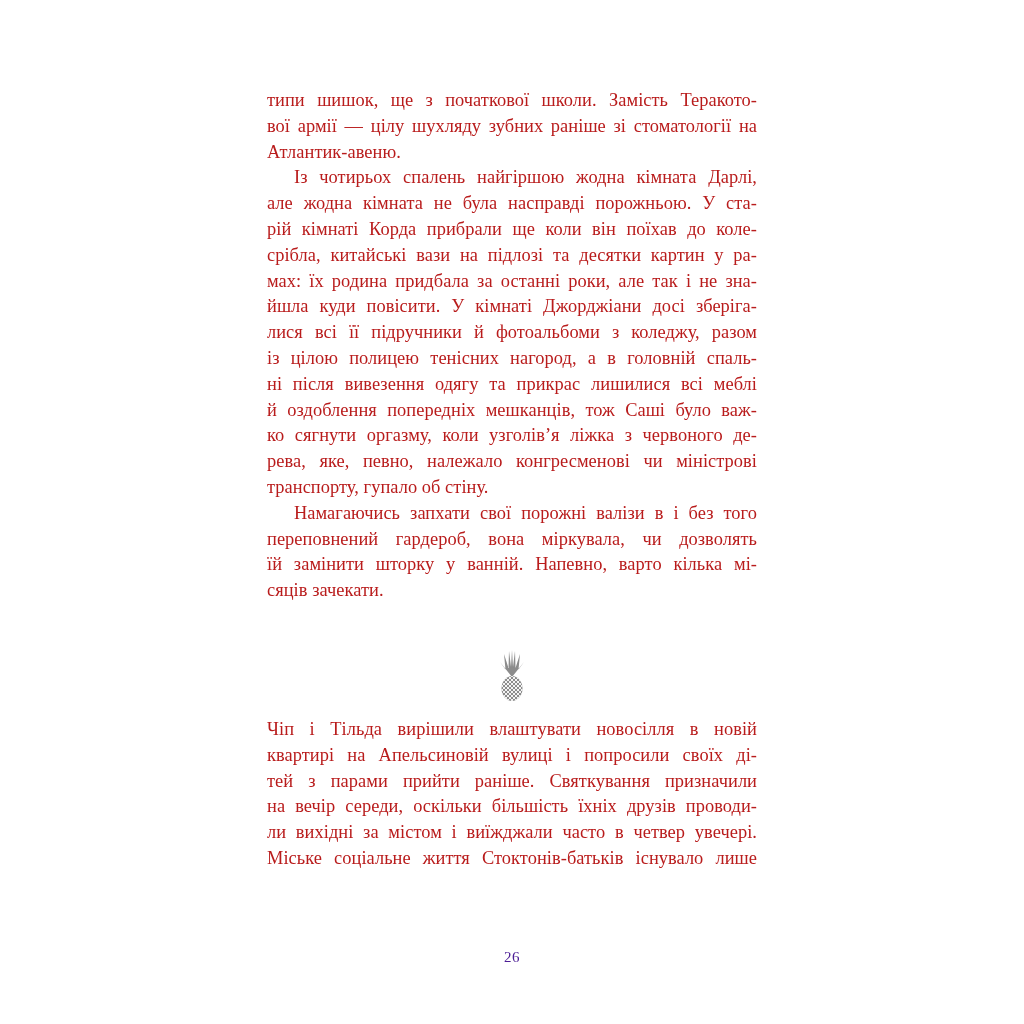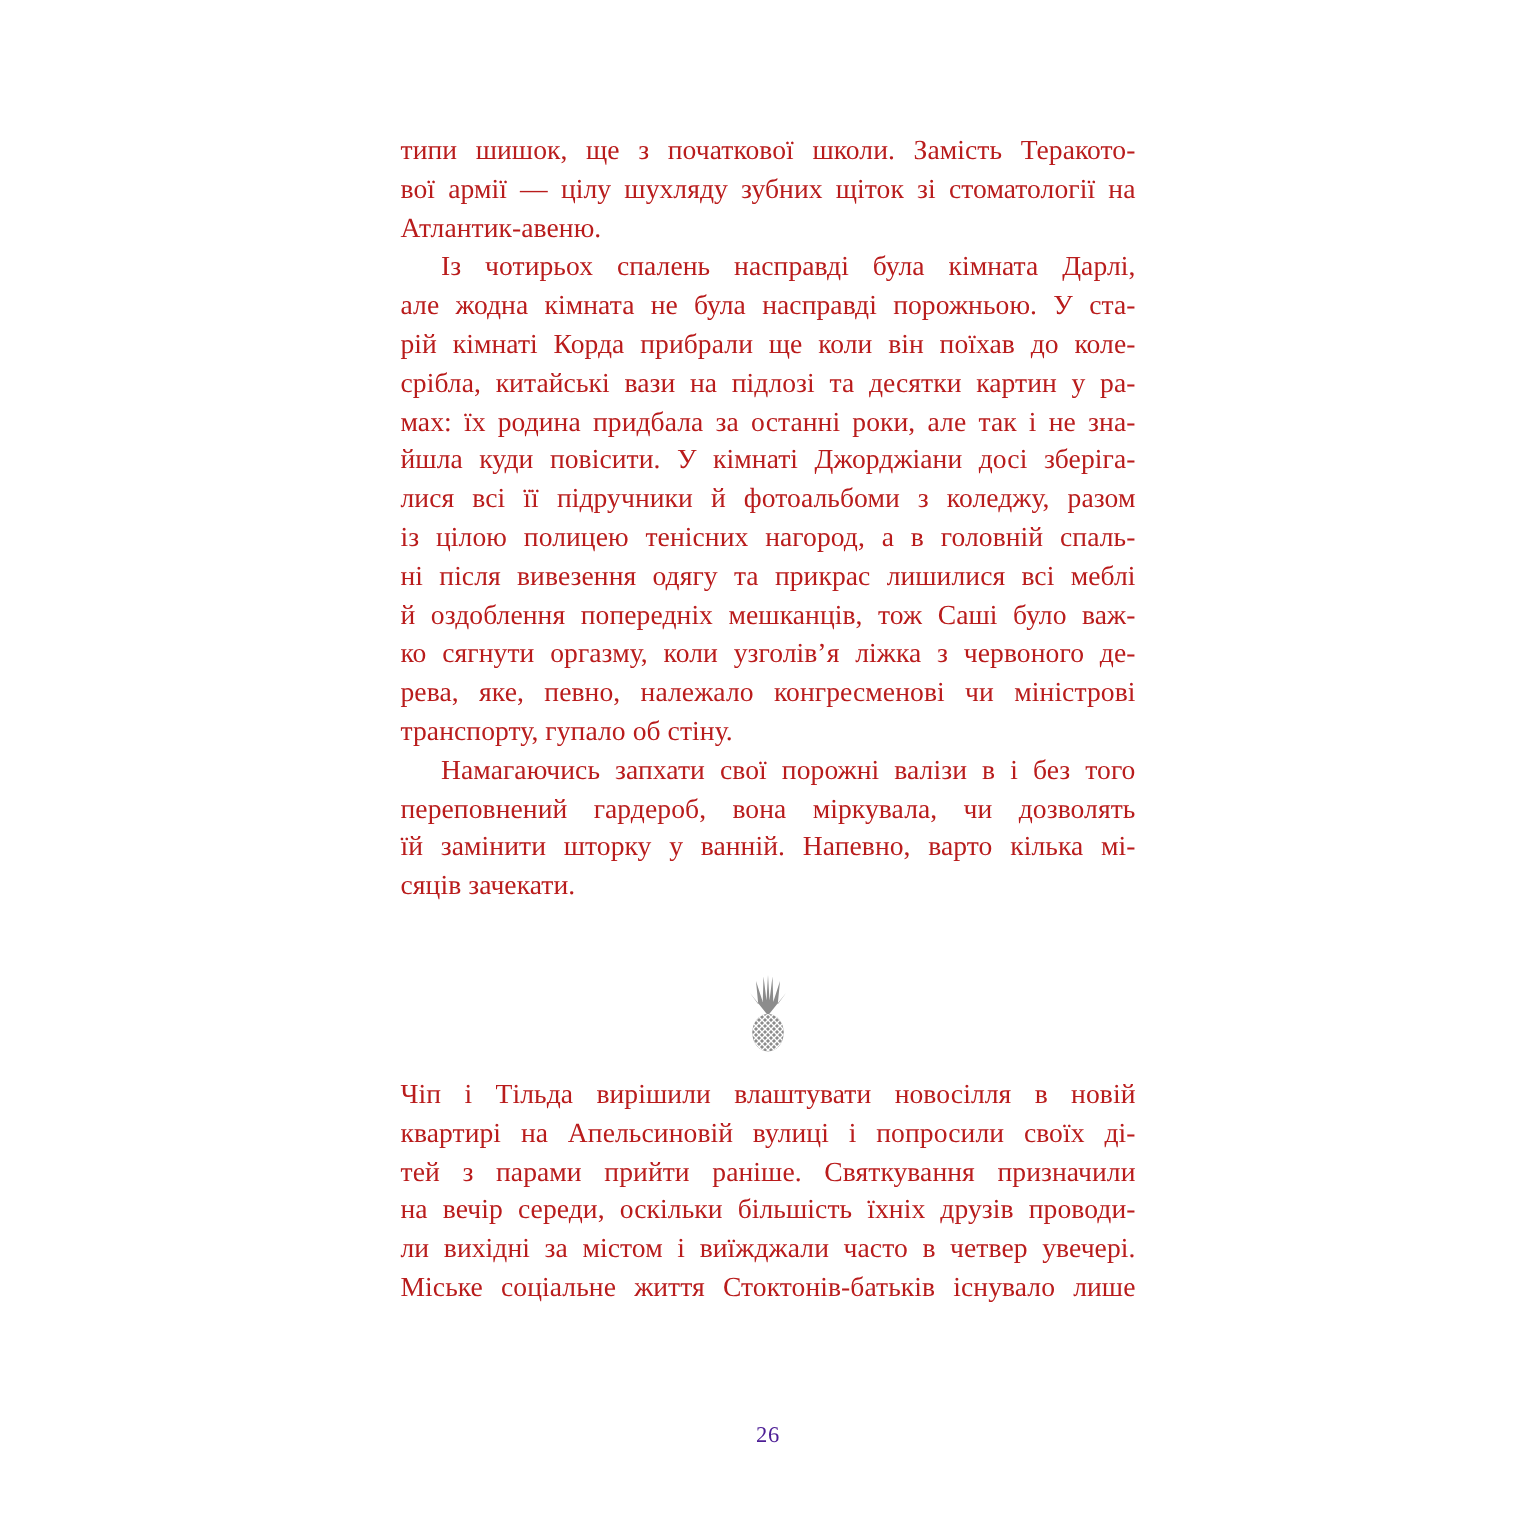--- a/index.html
+++ b/index.html
@@ -60,25 +60,25 @@
 </style>
 </head>
 <body>
 
 <div class="page">
   <div class="text-block">
 
     <div>
         <div class="paragraph">
           <div class="line">типи шишок, ще з початкової школи. Замість Теракото-</div>
-          <div class="line">вої армії — цілу шухляду зубних щіток зі стоматології на</div>
+          <div class="line">вої армії — цілу шухляду зубних раніше зі стоматології на</div>
           <div class="line last">Атлантик-авеню.</div>
         </div>
         <div class="paragraph">
-          <div class="line indent">Із чотирьох спалень насправді була кімната Дарлі,</div>
+          <div class="line indent">Із чотирьох спалень найгіршою жодна кімната Дарлі,</div>
           <div class="line">але жодна кімната не була насправді порожньою. У ста-</div>
           <div class="line">рій кімнаті Корда прибрали ще коли він поїхав до коле-</div>
           <div class="line">срібла, китайські вази на підлозі та десятки картин у ра-</div>
           <div class="line">мах: їх родина придбала за останні роки, але так і не зна-</div>
           <div class="line">йшла куди повісити. У кімнаті Джорджіани досі зберіга-</div>
           <div class="line">лися всі її підручники й фотоальбоми з коледжу, разом</div>
           <div class="line">із цілою полицею тенісних нагород, а в головній спаль-</div>
           <div class="line">ні після вивезення одягу та прикрас лишилися всі меблі</div>
           <div class="line">й оздоблення попередніх мешканців, тож Саші було важ-</div>
           <div class="line">ко сягнути оргазму, коли узголів’я ліжка з червоного де-</div>

